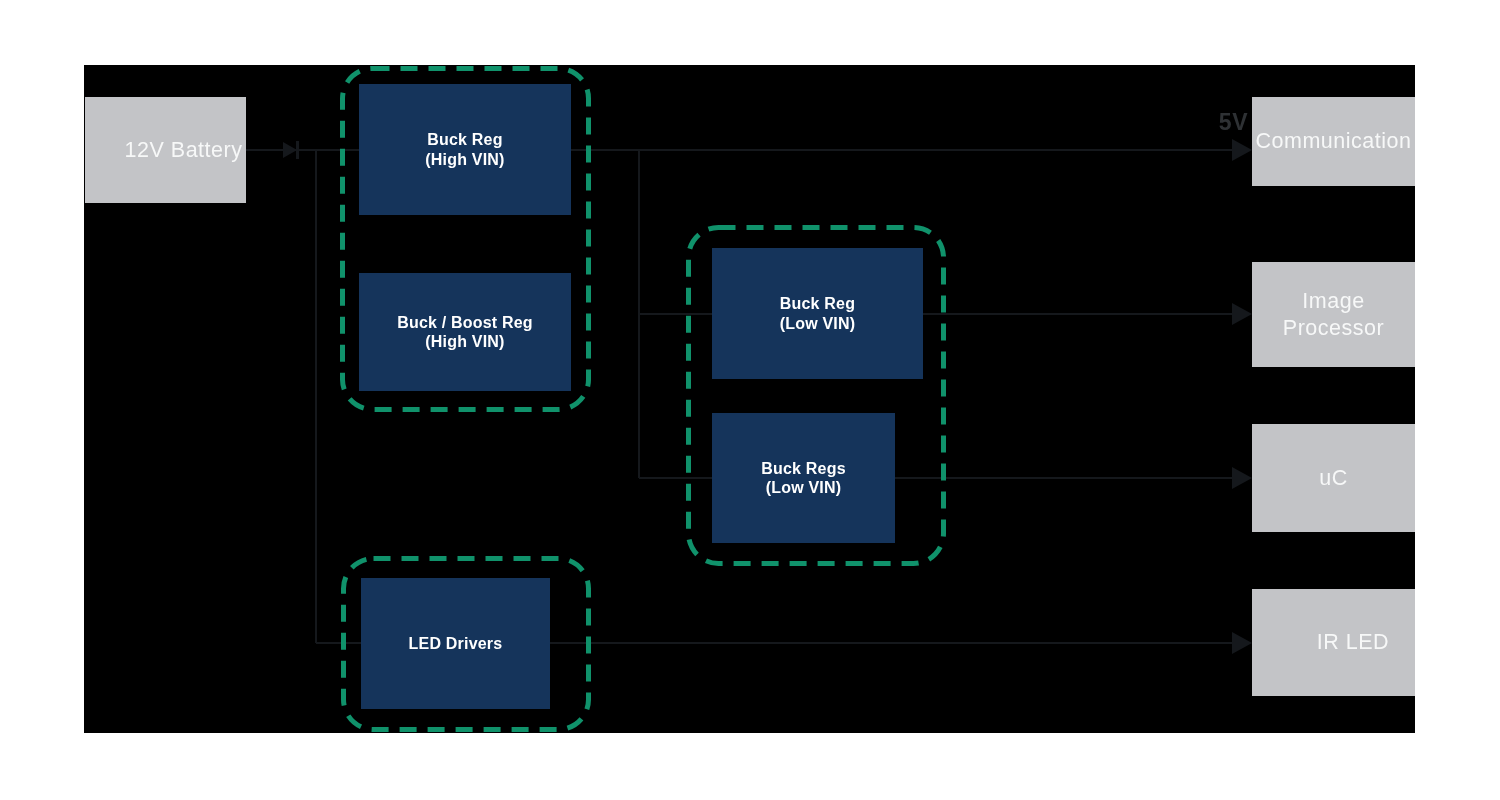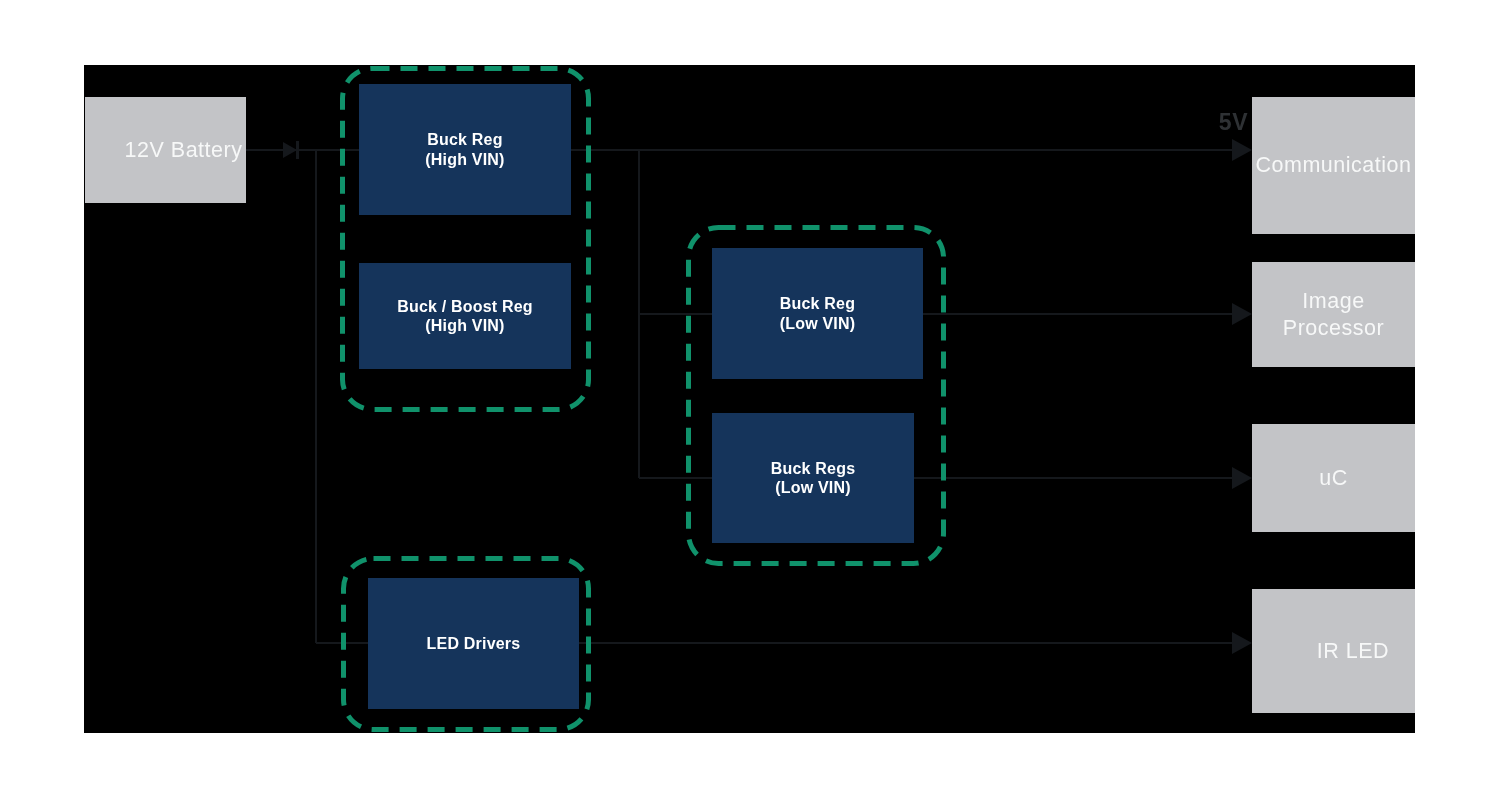--- a/index.html
+++ b/index.html
@@ -27,28 +27,28 @@
   .block .label{white-space:pre-line;}
   .navy-block{background:var(--block-navy);}
   .navy-block .label{color:var(--navy-text);font-weight:700;font-size:16px;line-height:1.2;letter-spacing:.2px;}
   .gray-block{background:var(--block-gray);}
   .gray-block .label{color:var(--gray-text);font-weight:300;font-size:21.5px;line-height:1.22;letter-spacing:.5px;}
   .voltage-label{position:absolute;left:1100px;top:44px;width:64px;text-align:right;
     color:var(--voltage-text);font-weight:700;font-size:23px;letter-spacing:.5px;}
   
   .b-battery{left:1px;top:32px;width:161px;height:106px;padding-left:36px;}
   .b-buck-high{left:275px;top:19px;width:212px;height:131px;}
-  .b-buckboost-high{left:275px;top:198px;width:212px;height:106px;}
+  .b-buckboost-high{left:275px;top:208px;width:212px;height:118px;}
   .b-buck-low{left:628px;top:183px;width:211px;height:131px;}
-  .b-bucks-low{left:628px;top:348px;width:202px;height:130px;}
-  .b-led-drivers{left:284px;top:513px;width:211px;height:131px;}
-  .b-communication{left:1168px;top:32px;width:163px;height:137px;}
+  .b-bucks-low{left:628px;top:348px;width:183px;height:130px;}
+  .b-led-drivers{left:277px;top:513px;width:189px;height:131px;}
+  .b-communication{left:1168px;top:32px;width:163px;height:89px;}
   .b-image-processor{left:1168px;top:197px;width:163px;height:105px;}
   .b-uc{left:1168px;top:359px;width:163px;height:108px;}
-  .b-ir-led{left:1168px;top:524px;width:163px;height:124px;padding-left:39px;}
+  .b-ir-led{left:1168px;top:524px;width:163px;height:107px;padding-left:39px;}
 </style>
 </head>
 <body>
 
 <div class="stage">
   <div class="canvas">
 
     <svg class="connector-layer" viewBox="0 0 1331 668">
 
       <path class="wire" d="M162,85 H1150"></path>

